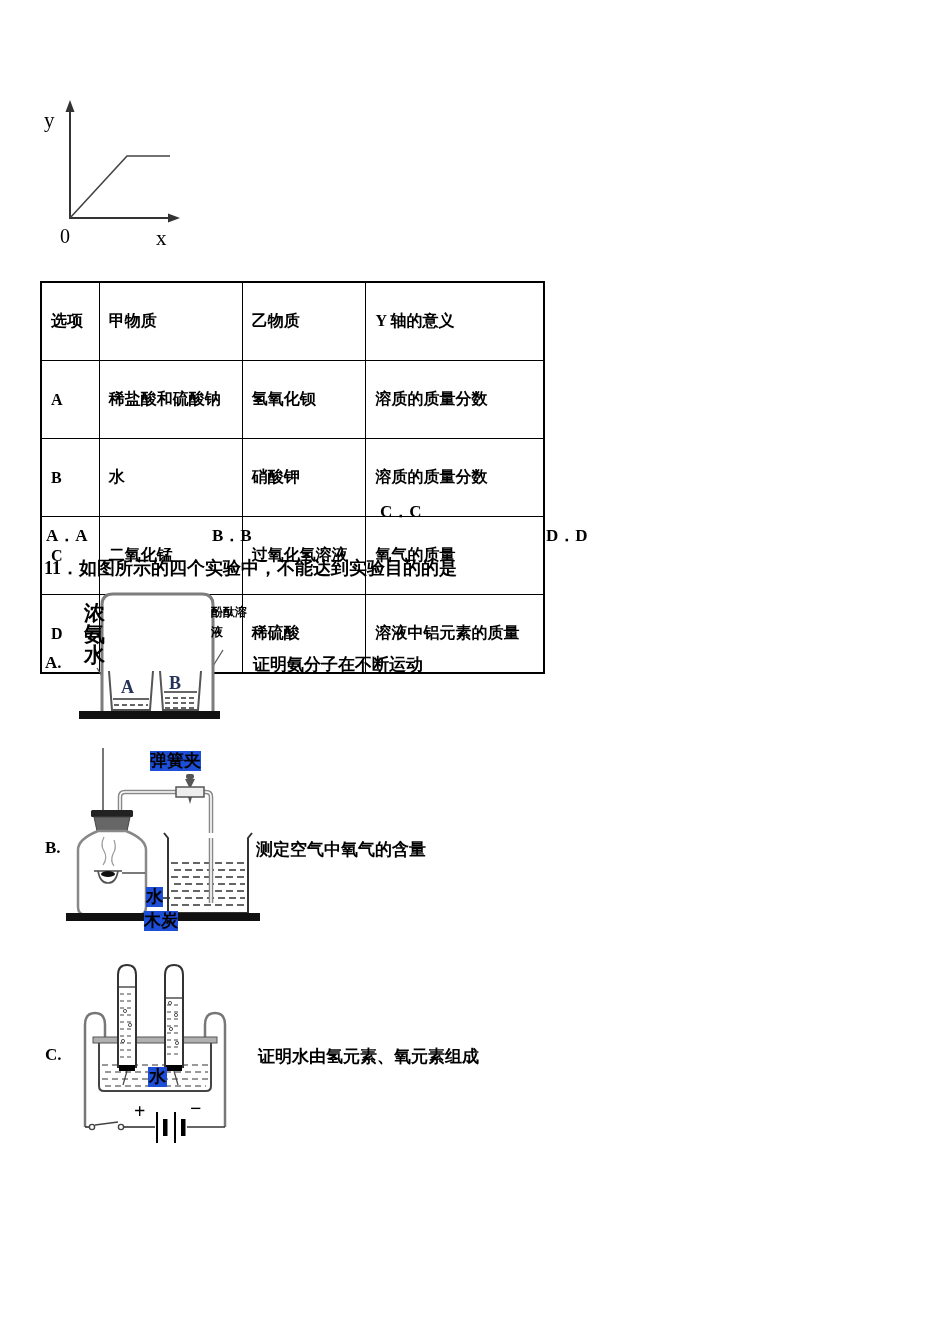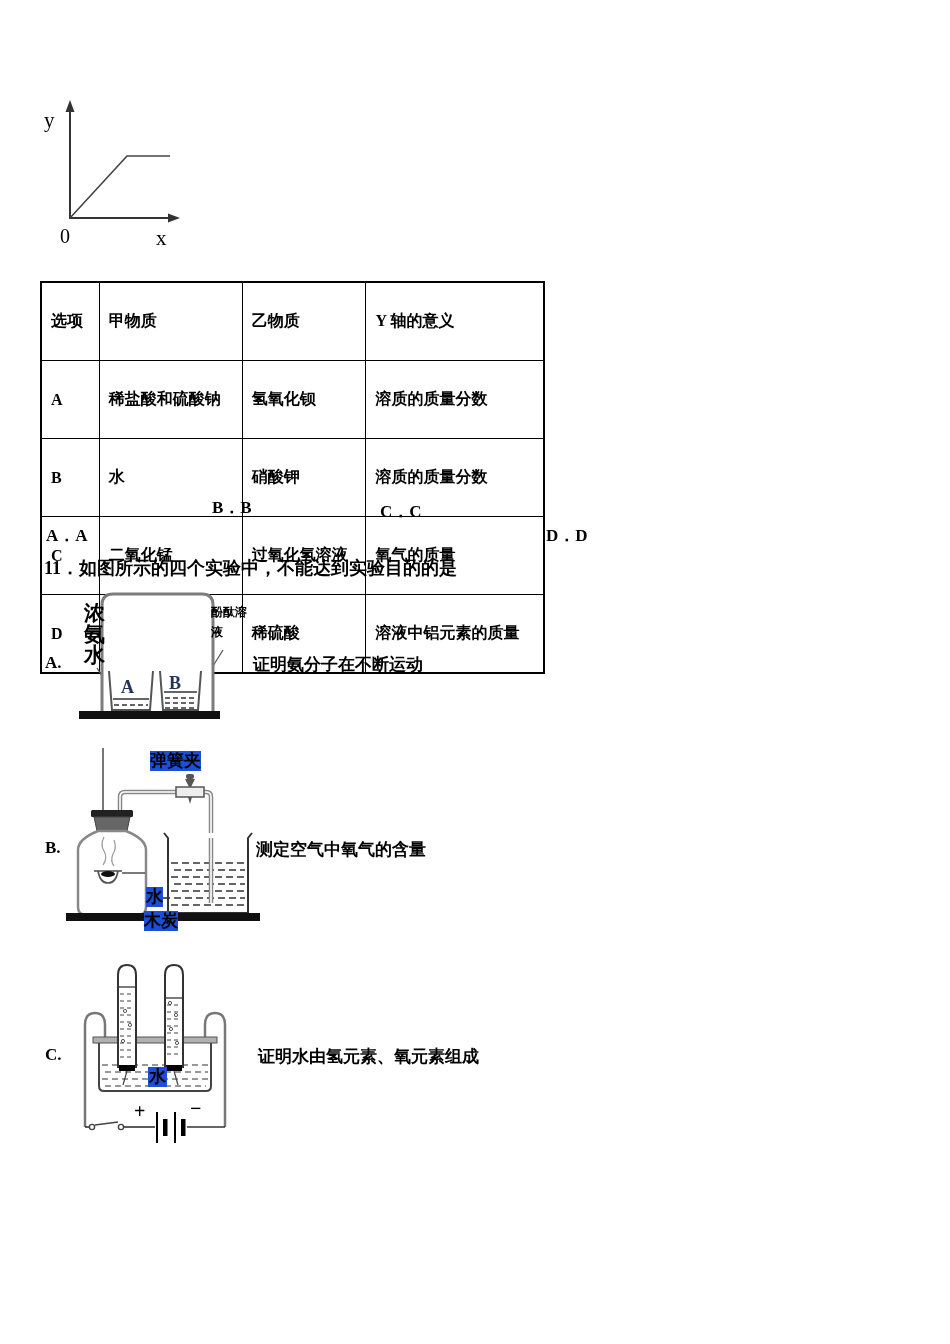--- a/index.html
+++ b/index.html
@@ -86,21 +86,21 @@
   <tr>
     <td>D</td>
     <td>铝</td>
     <td>稀硫酸</td>
     <td>溶液中铝元素的质量</td>
   </tr>
 </tbody>
   </table>
 
 <span class="abs answer" style="left:46px;  top:524px;">A．A</span>
-<span class="abs answer" style="left:212px; top:496px;text-align:center;">B．B</span>
+<span class="abs answer" style="left:212px; top:524px;text-align:center;">B．B</span>
 <span class="abs answer" style="left:380px; top:500px;">C．C</span>
 <span class="abs answer" style="left:546px; top:524px;">D．D</span>
 
 <div class="abs qtext" style="left:44px; top:556px;">11．如图所示的四个实验中，不能达到实验目的的是</div>
 
 <span class="abs optletter" style="left:45px; top:653px;">A.</span>
 
 <svg class="abs" style="left:76px; top:588px;" width="182" height="136" viewBox="0 0 182 136">
 
   <line x1="21" y1="80" x2="43" y2="116" stroke="#555" stroke-width="1.3"></line>

